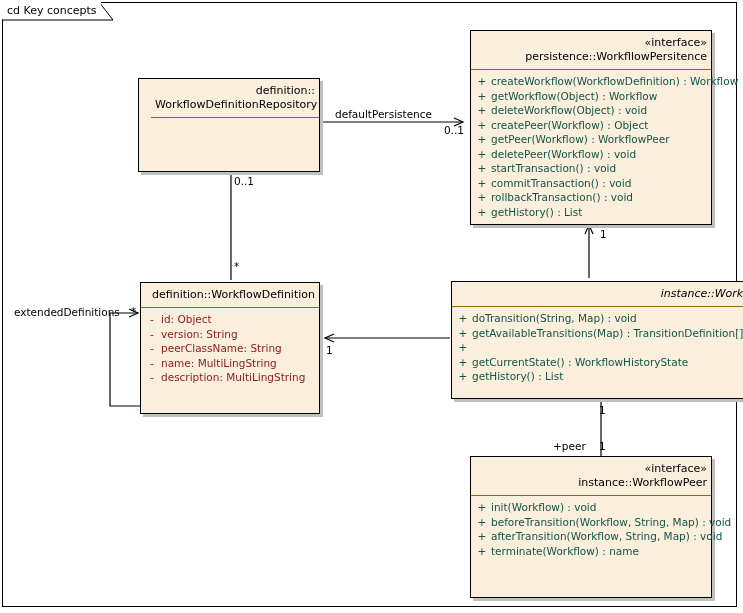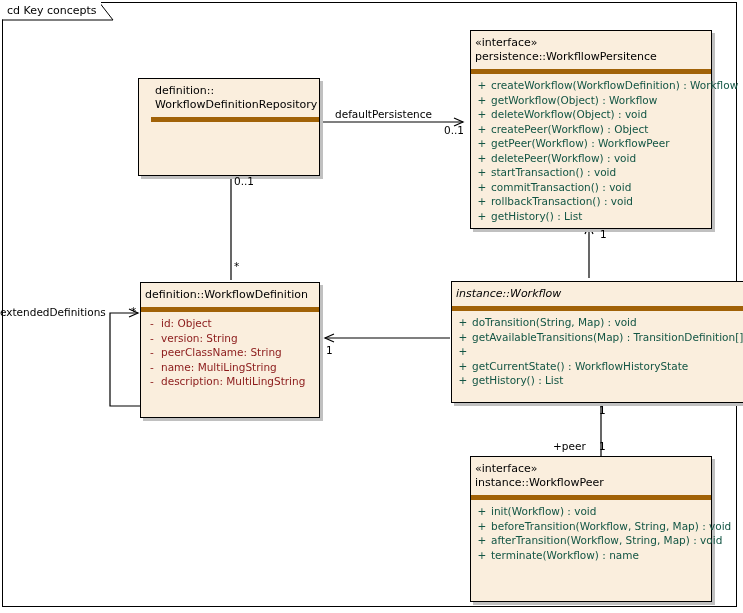--- a/index.html
+++ b/index.html
@@ -58,25 +58,25 @@
   .uml {
     position: absolute;
     background: #faeedd;
     border: 1px solid #000000;
     box-sizing: border-box;
     box-shadow: 3px 3px 0 0 #c0c0c0;
     z-index: 3;
   }
   .uml-header {
     padding: 5px 4px 5px 4px;
-    text-align: left;
+    text-align: right;
     font-size: 11px;
     color: #000000;
     line-height: 14px;
-    border-bottom: 5px solid #a16207;
+    border-bottom: 1px solid #a16207;
   }
   .stereotype {
     display: block;
     font-size: 11px;
   }
   .cname {
     display: block;
     font-size: 11px;
   }
   .cname.abstract {
@@ -159,21 +159,21 @@
 
     <line x1="601" y1="402" x2="601" y2="456"></line>
   </svg>
 
   <div class="lbl" style="left:335px; top:108px;">defaultPersistence</div>
   <div class="lbl" style="left:444px; top:124px;">0..1</div>
 
   <div class="lbl" style="left:234px; top:175px;">0..1</div>
   <div class="lbl" style="left:234px; top:260px;">*</div>
 
-  <div class="lbl" style="left:0; top:306px;">extendedDefinitions</div>
+  <div class="lbl" style="left:14px; top:306px;">extendedDefinitions</div>
   <div class="lbl" style="left:131px; top:305px;">*</div>
 
   <div class="lbl" style="left:326px; top:344px;">1</div>
 
   <div class="lbl" style="left:600px; top:228px;">1</div>
 
   <div class="lbl" style="left:599px; top:404px;">1</div>
   <div class="lbl" style="left:553px; top:440px;">+peer</div>
   <div class="lbl" style="left:599px; top:440px;">1</div>
 

